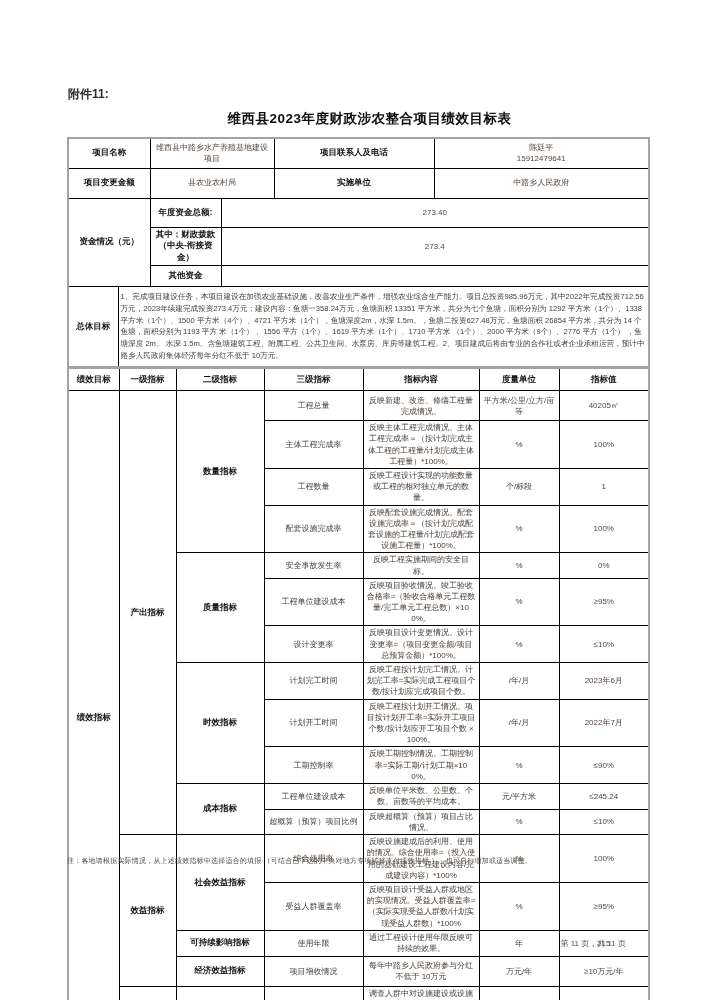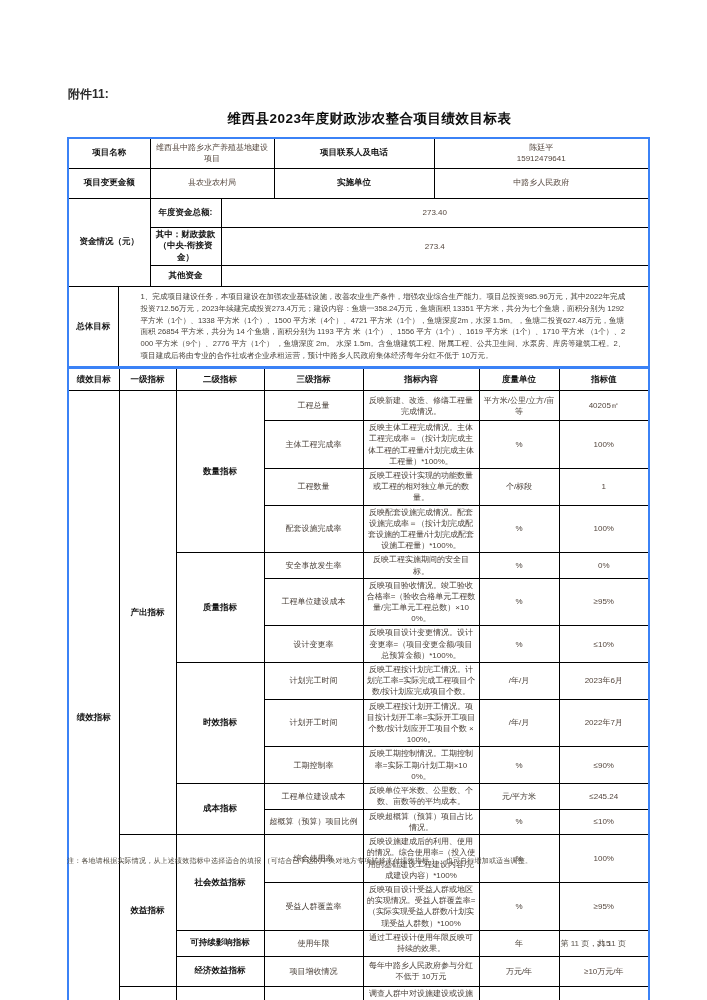--- a/index.html
+++ b/index.html
@@ -7,25 +7,25 @@
     position:relative;
     width:707px;height:1000px;
     background:#ffffff;
     font-family:"Liberation Sans","DejaVu Sans",sans-serif;
     color:#1a1a1a;
     overflow:hidden;
   }
   .attachment{position:absolute;left:68px;top:86px;font-size:12px;font-weight:bold;color:#2b2b2b;}
   .doc-title{position:absolute;left:16px;top:110px;width:707px;text-align:center;font-size:13.5px;font-weight:bold;color:#0d0d0d;letter-spacing:0.5px;}
   .tbl-wrap{position:absolute;left:67px;top:137px;width:581px;}
-  table{border-collapse:collapse;table-layout:fixed;width:581px;border:2px solid #3b82f6;}
+  table{border-collapse:collapse;table-layout:fixed;width:581px;border:2px solid #a3a3a3;}
   .perf-table{margin-top:-1px;}
   td{border:1px solid #000;font-size:8px;text-align:center;vertical-align:middle;padding:1px 3px;color:#4a4039;line-height:1.4;word-break:break-all;}
   td.lbl{font-weight:bold;color:#141414;font-size:8.5px;}
-  td.goal-text{ text-align:left;font-size:7.6px;line-height:1.55;padding:4px 22px;color:#46413a;}
+  td.goal-text{ text-align:left;font-size:7.6px;line-height:1.55;padding:4px 2px;color:#46413a;}
   td.val{color:#54463d;}
   .two-line span{display:block;}
   .note{position:absolute;left:67px;top:856px;width:600px;font-size:7px;color:#4c473d;letter-spacing:0.2px;}
   .footer{position:absolute;left:0;top:938px;width:626px;text-align:right;font-size:8px;color:#5a544c;}
 </style>
 </head>
 <body>
 
 <div class="page">
 

